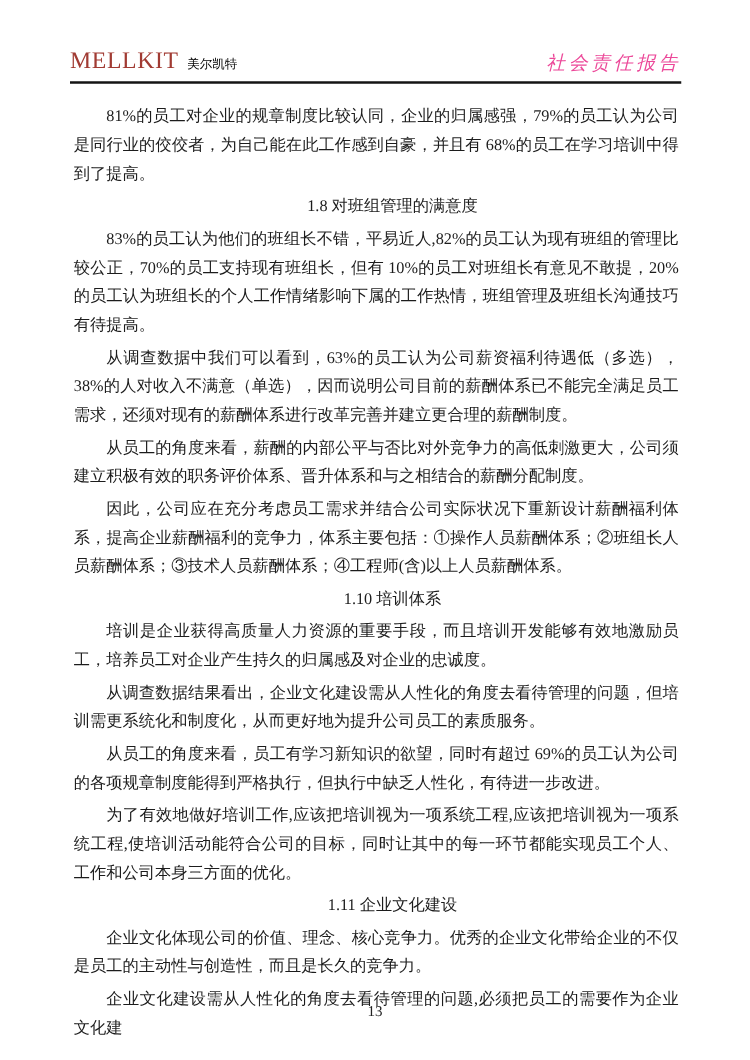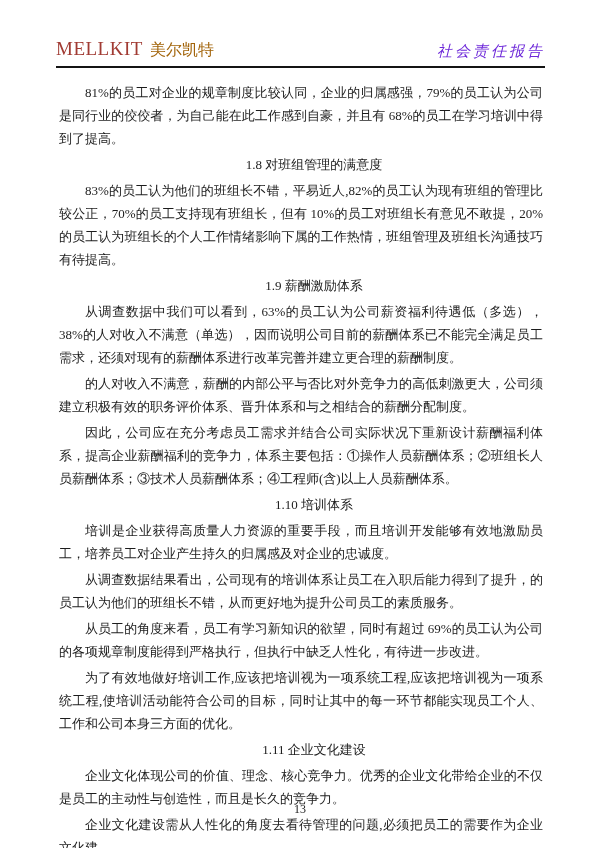--- a/index.html
+++ b/index.html
@@ -27,26 +27,26 @@
     padding-bottom: 5px;
   }
   .logo-group { display: flex; align-items: baseline; gap: 7px; }
   .logo-en {
     font-size: 19px;
     letter-spacing: 0.5px;
     color: var(--accent);
     font-weight: 400;
   }
   .logo-cn {
-    font-size: 16px;
-    color: #a16207;
+    font-size: 10px;
+    color: #000000;
   }
   .report-title {
     font-size: 15px;
-    color: #6d28d9;
+    color: #ec4899;
     font-style: italic;            
     letter-spacing: 3px;
   }
   
   .content {
     position: absolute;
     left: 56px; top: 78px;
     width: 490px;
     font-size: 13px;
     line-height: 23px;
@@ -80,27 +80,26 @@
       <span class="logo-en">MELLKIT</span>
       <span class="logo-cn">美尔凯特</span>
     </div>
     <div class="report-title">社会责任报告</div>
   </div>
 
   <div class="content">
     <p>81%的员工对企业的规章制度比较认同，企业的归属感强，79%的员工认为公司是同行业的佼佼者，为自己能在此工作感到自豪，并且有 68%的员工在学习培训中得到了提高。</p>
     <p class="heading">1.8 对班组管理的满意度</p>
     <p>83%的员工认为他们的班组长不错，平易近人,82%的员工认为现有班组的管理比较公正，70%的员工支持现有班组长，但有 10%的员工对班组长有意见不敢提，20%的员工认为班组长的个人工作情绪影响下属的工作热情，班组管理及班组长沟通技巧有待提高。</p>
-    <p class="heading">1.9 薪酬激励体系</p>
     <p>从调查数据中我们可以看到，63%的员工认为公司薪资福利待遇低（多选），38%的人对收入不满意（单选），因而说明公司目前的薪酬体系已不能完全满足员工需求，还须对现有的薪酬体系进行改革完善并建立更合理的薪酬制度。</p>
-    <p>的人对收入不满意，薪酬的内部公平与否比对外竞争力的高低刺激更大，公司须建立积极有效的职务评价体系、晋升体系和与之相结合的薪酬分配制度。</p>
+    <p>从员工的角度来看，薪酬的内部公平与否比对外竞争力的高低刺激更大，公司须建立积极有效的职务评价体系、晋升体系和与之相结合的薪酬分配制度。</p>
     <p>因此，公司应在充分考虑员工需求并结合公司实际状况下重新设计薪酬福利体系，提高企业薪酬福利的竞争力，体系主要包括：①操作人员薪酬体系；②班组长人员薪酬体系；③技术人员薪酬体系；④工程师(含)以上人员薪酬体系。</p>
     <p class="heading">1.10 培训体系</p>
     <p>培训是企业获得高质量人力资源的重要手段，而且培训开发能够有效地激励员工，培养员工对企业产生持久的归属感及对企业的忠诚度。</p>
-    <p>从调查数据结果看出，公司现有的培训体系让员工在入职后能力得到了提升，的员工认为他们的班组长不错，从而更好地为提升公司员工的素质服务。</p>
+    <p>从调查数据结果看出，企业文化建设需从人性化的角度去看待管理的问题，但培训需更系统化和制度化，从而更好地为提升公司员工的素质服务。</p>
     <p>从员工的角度来看，员工有学习新知识的欲望，同时有超过 69%的员工认为公司的各项规章制度能得到严格执行，但执行中缺乏人性化，有待进一步改进。</p>
     <p>为了有效地做好培训工作,应该把培训视为一项系统工程,应该把培训视为一项系统工程,使培训活动能符合公司的目标，同时让其中的每一环节都能实现员工个人、工作和公司本身三方面的优化。</p>
     <p class="heading">1.11 企业文化建设</p>
     <p>企业文化体现公司的价值、理念、核心竞争力。优秀的企业文化带给企业的不仅是员工的主动性与创造性，而且是长久的竞争力。</p>
     <p>企业文化建设需从人性化的角度去看待管理的问题,必须把员工的需要作为企业文化建</p>
   </div>
 
   <div class="footer">
     <span>13</span>
   </div>

